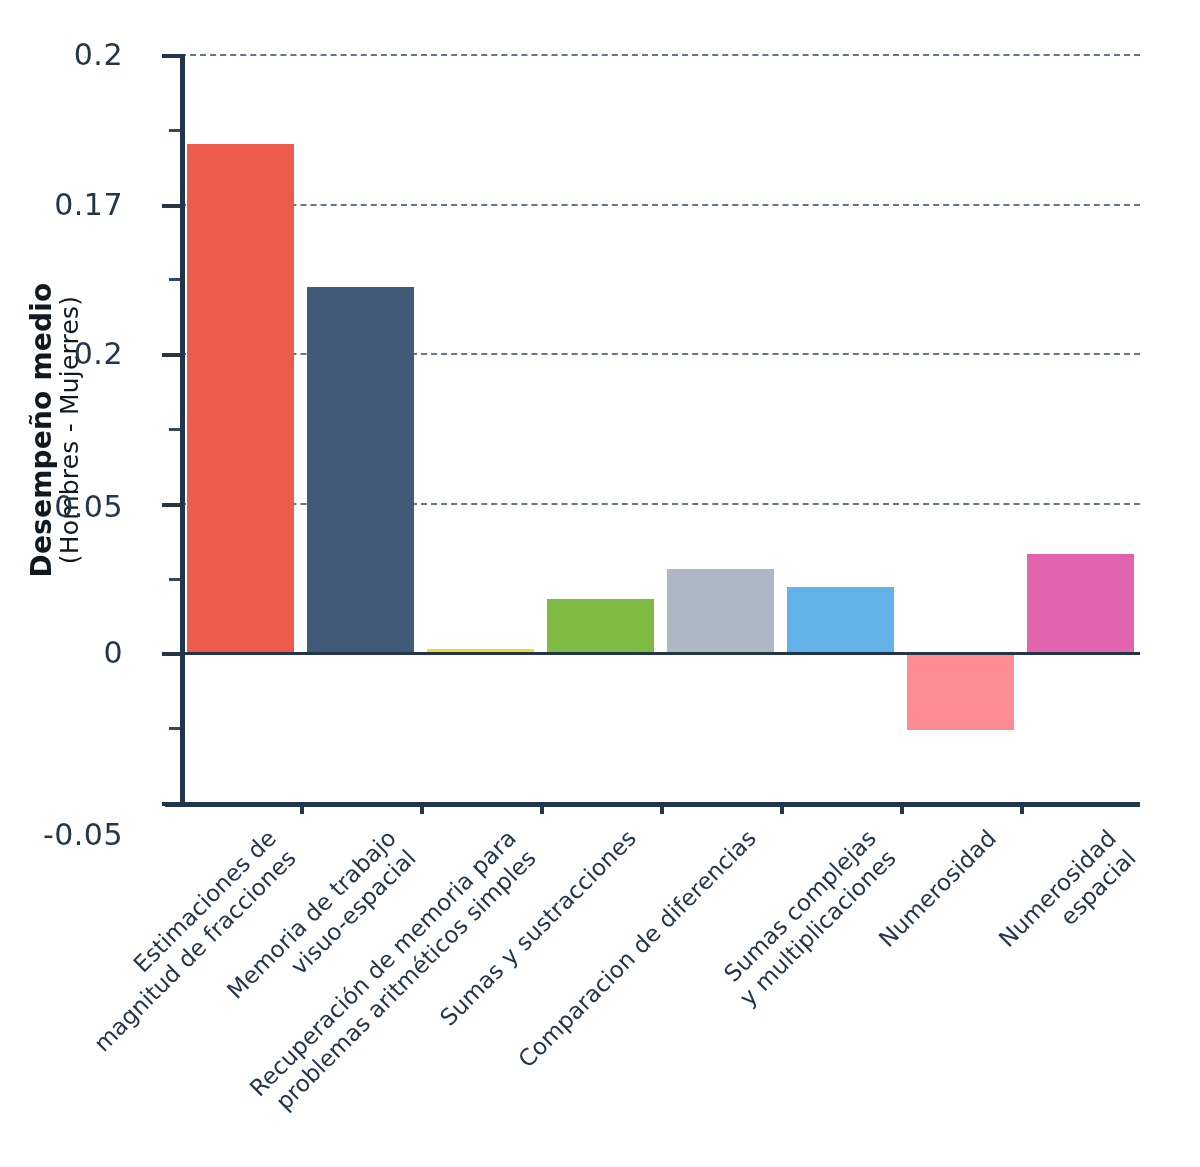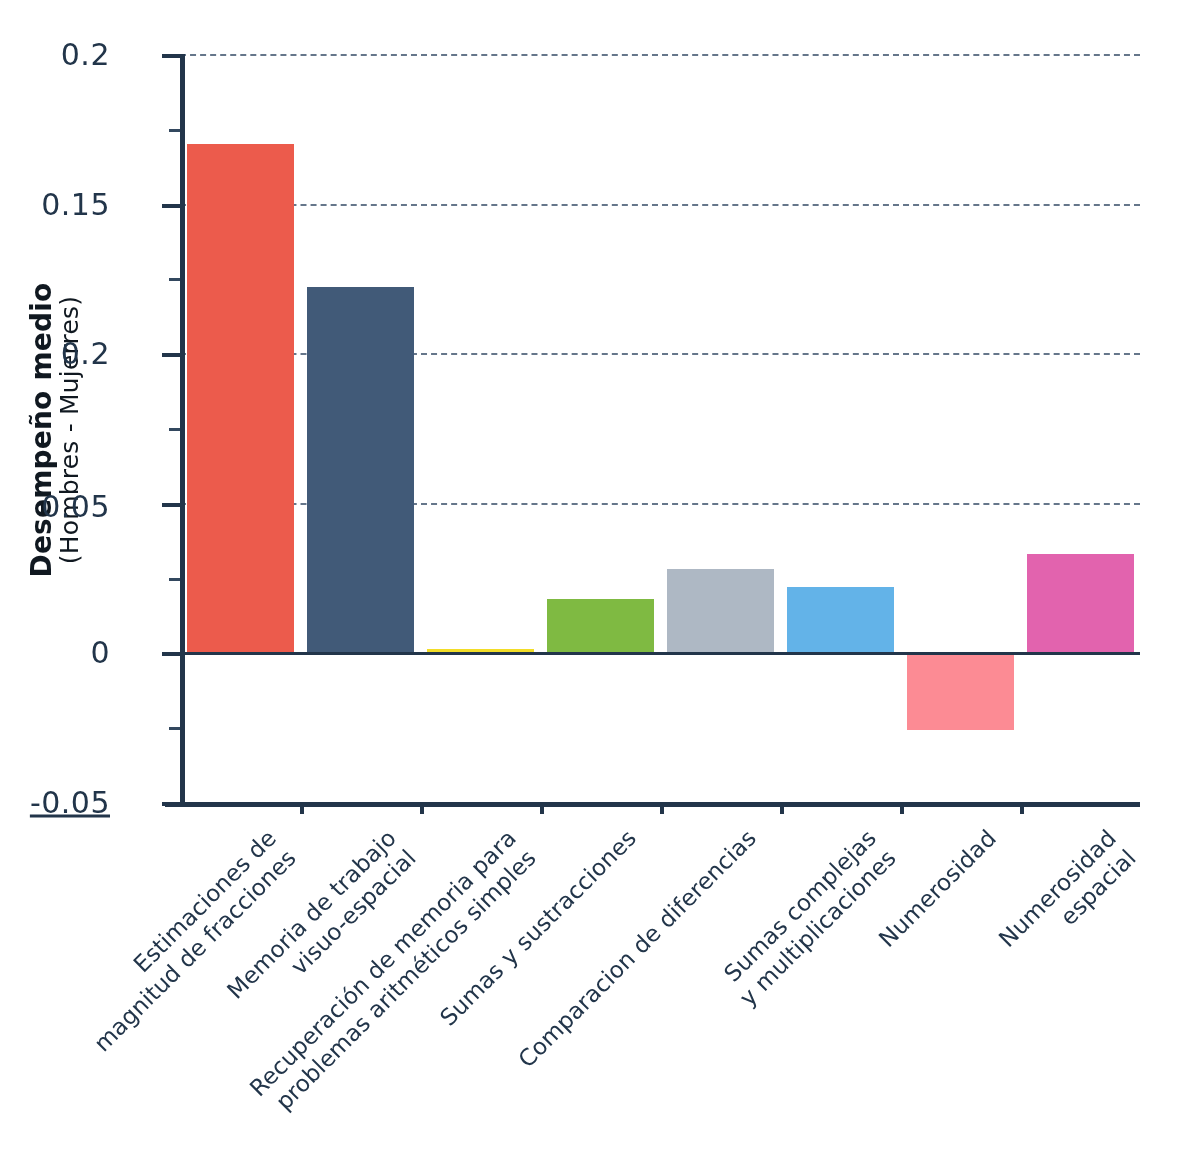--- a/index.html
+++ b/index.html
@@ -56,20 +56,21 @@
     letter-spacing: 0.2px;
   }
 
   
   .plot {
     position: absolute;
     left: 180px;
     top: 54px;
     width: 960px;
     height: 748px;   
+    padding-left: 13px;
   }
 
   .gridline {
     position: absolute;
     left: 0;
     width: 960px;
     height: 0;
     border-top: 2px dashed #5d6f84;
     opacity: 0.95;
   }
@@ -182,29 +183,29 @@
   <div class="xaxis-line"></div>
 
   <div class="plot" id="plot">
       <div class="gridline" style="top: 0px;"></div>
       <div class="gridline" style="top: 149.6px;"></div>
       <div class="gridline" style="top: 299.2px;"></div>
       <div class="gridline" style="top: 448.8px;"></div>
       <div class="ytick-major" style="top: 0px;"></div>
       <div class="ytick-label" style="top: 0px;">0.2</div>
       <div class="ytick-major" style="top: 149.6px;"></div>
-      <div class="ytick-label" style="top: 149.6px;">0.15</div>
+      <div class="ytick-label" style="top: 149.6px;">0.17</div>
       <div class="ytick-major" style="top: 299.2px;"></div>
       <div class="ytick-label" style="top: 299.2px;">0.2</div>
       <div class="ytick-major" style="top: 448.8px;"></div>
       <div class="ytick-label" style="top: 452px;">0.05</div>
       <div class="ytick-major" style="top: 598.4px;"></div>
       <div class="ytick-label" style="top: 598.4px;">0</div>
       <div class="ytick-major" style="top: 748px;"></div>
-      <div class="ytick-label" style="top: 748px; text-decoration: underline;">-0.05</div>
+      <div class="ytick-label" style="top: 780px;">-0.05</div>
       <div class="ytick-minor" style="top: 74.8px;"></div>
       <div class="ytick-minor" style="top: 224.4px;"></div>
       <div class="ytick-minor" style="top: 374px;"></div>
       <div class="ytick-minor" style="top: 523.6px;"></div>
       <div class="ytick-minor" style="top: 673.2px;"></div>
       <div class="zeroline" style="top: 598.4px;"></div>
       <div class="bar" title="0.17" style="left: 6.5px; top: 89.76px; width: 107px; height: 508.64px; background: rgb(236, 91, 76);"></div>
       <div class="bar" title="0.122" style="left: 126.5px; top: 233.376px; width: 107px; height: 365.024px; background: rgb(65, 90, 120);"></div>
       <div class="bar" title="0.001" style="left: 246.5px; top: 595.4px; width: 107px; height: 3px; background: rgb(242, 221, 40);"></div>
       <div class="bar" title="0.018" style="left: 366.5px; top: 544.544px; width: 107px; height: 53.856px; background: rgb(127, 186, 66);"></div>

